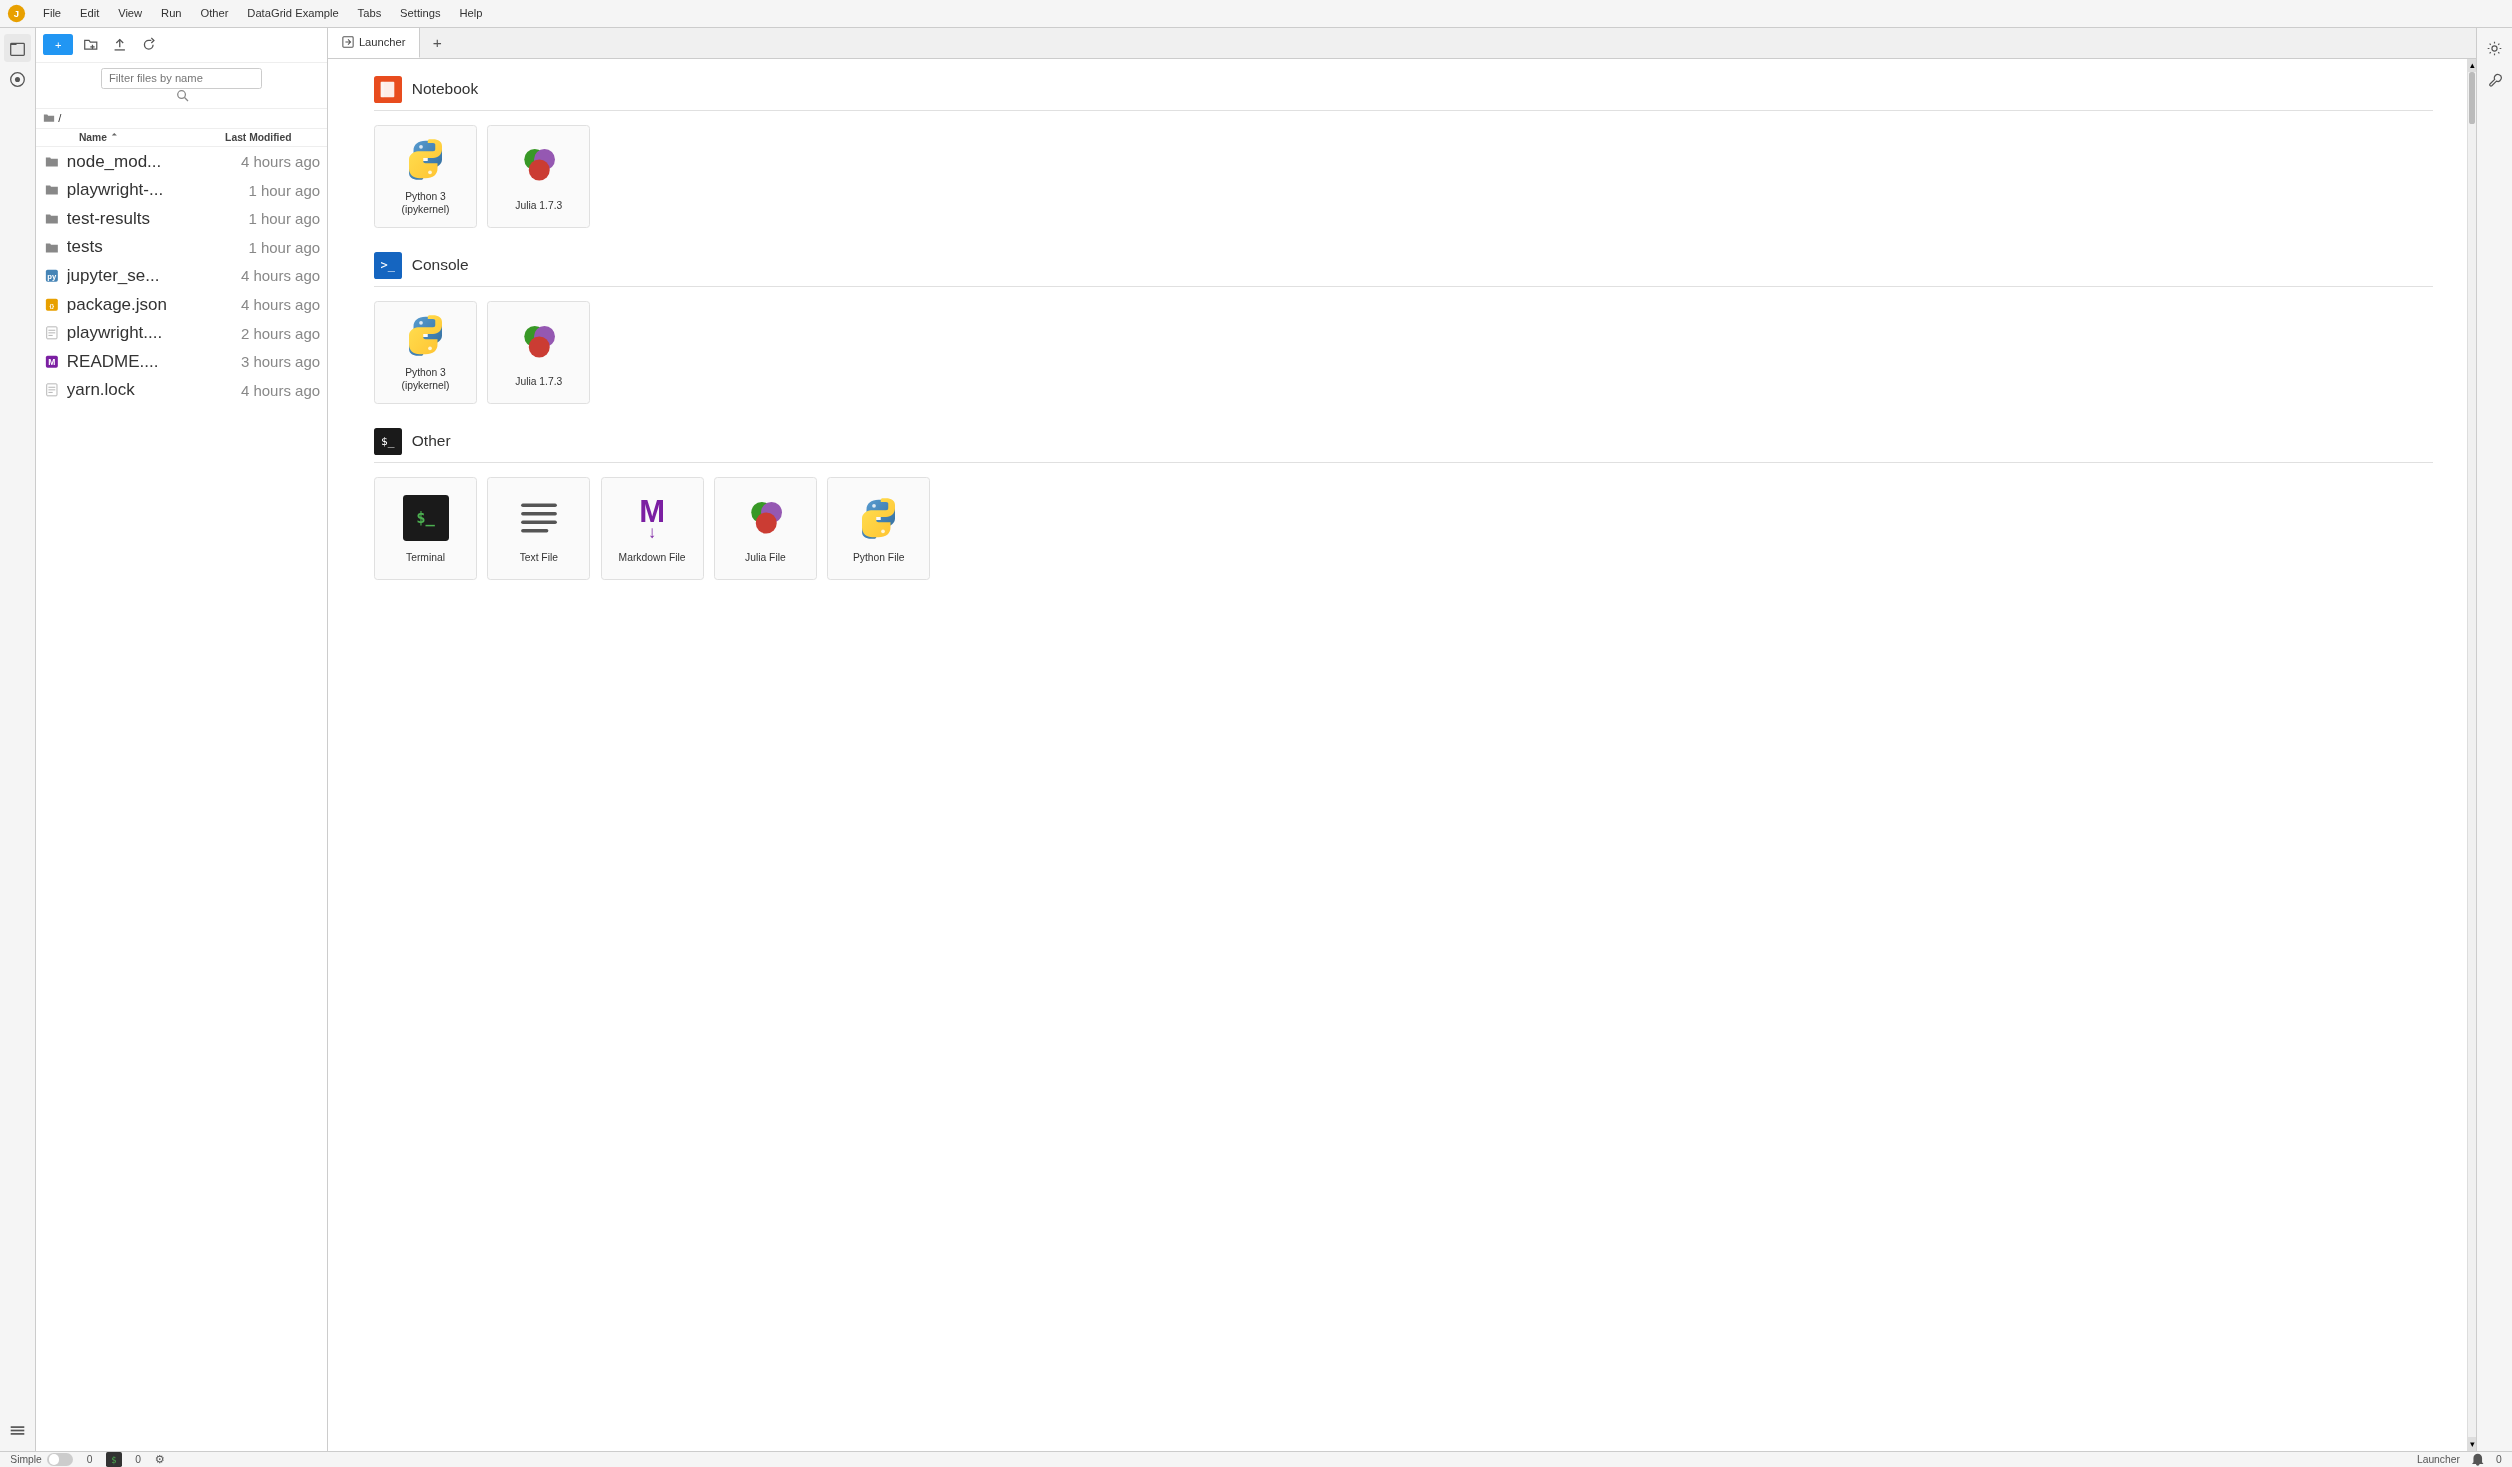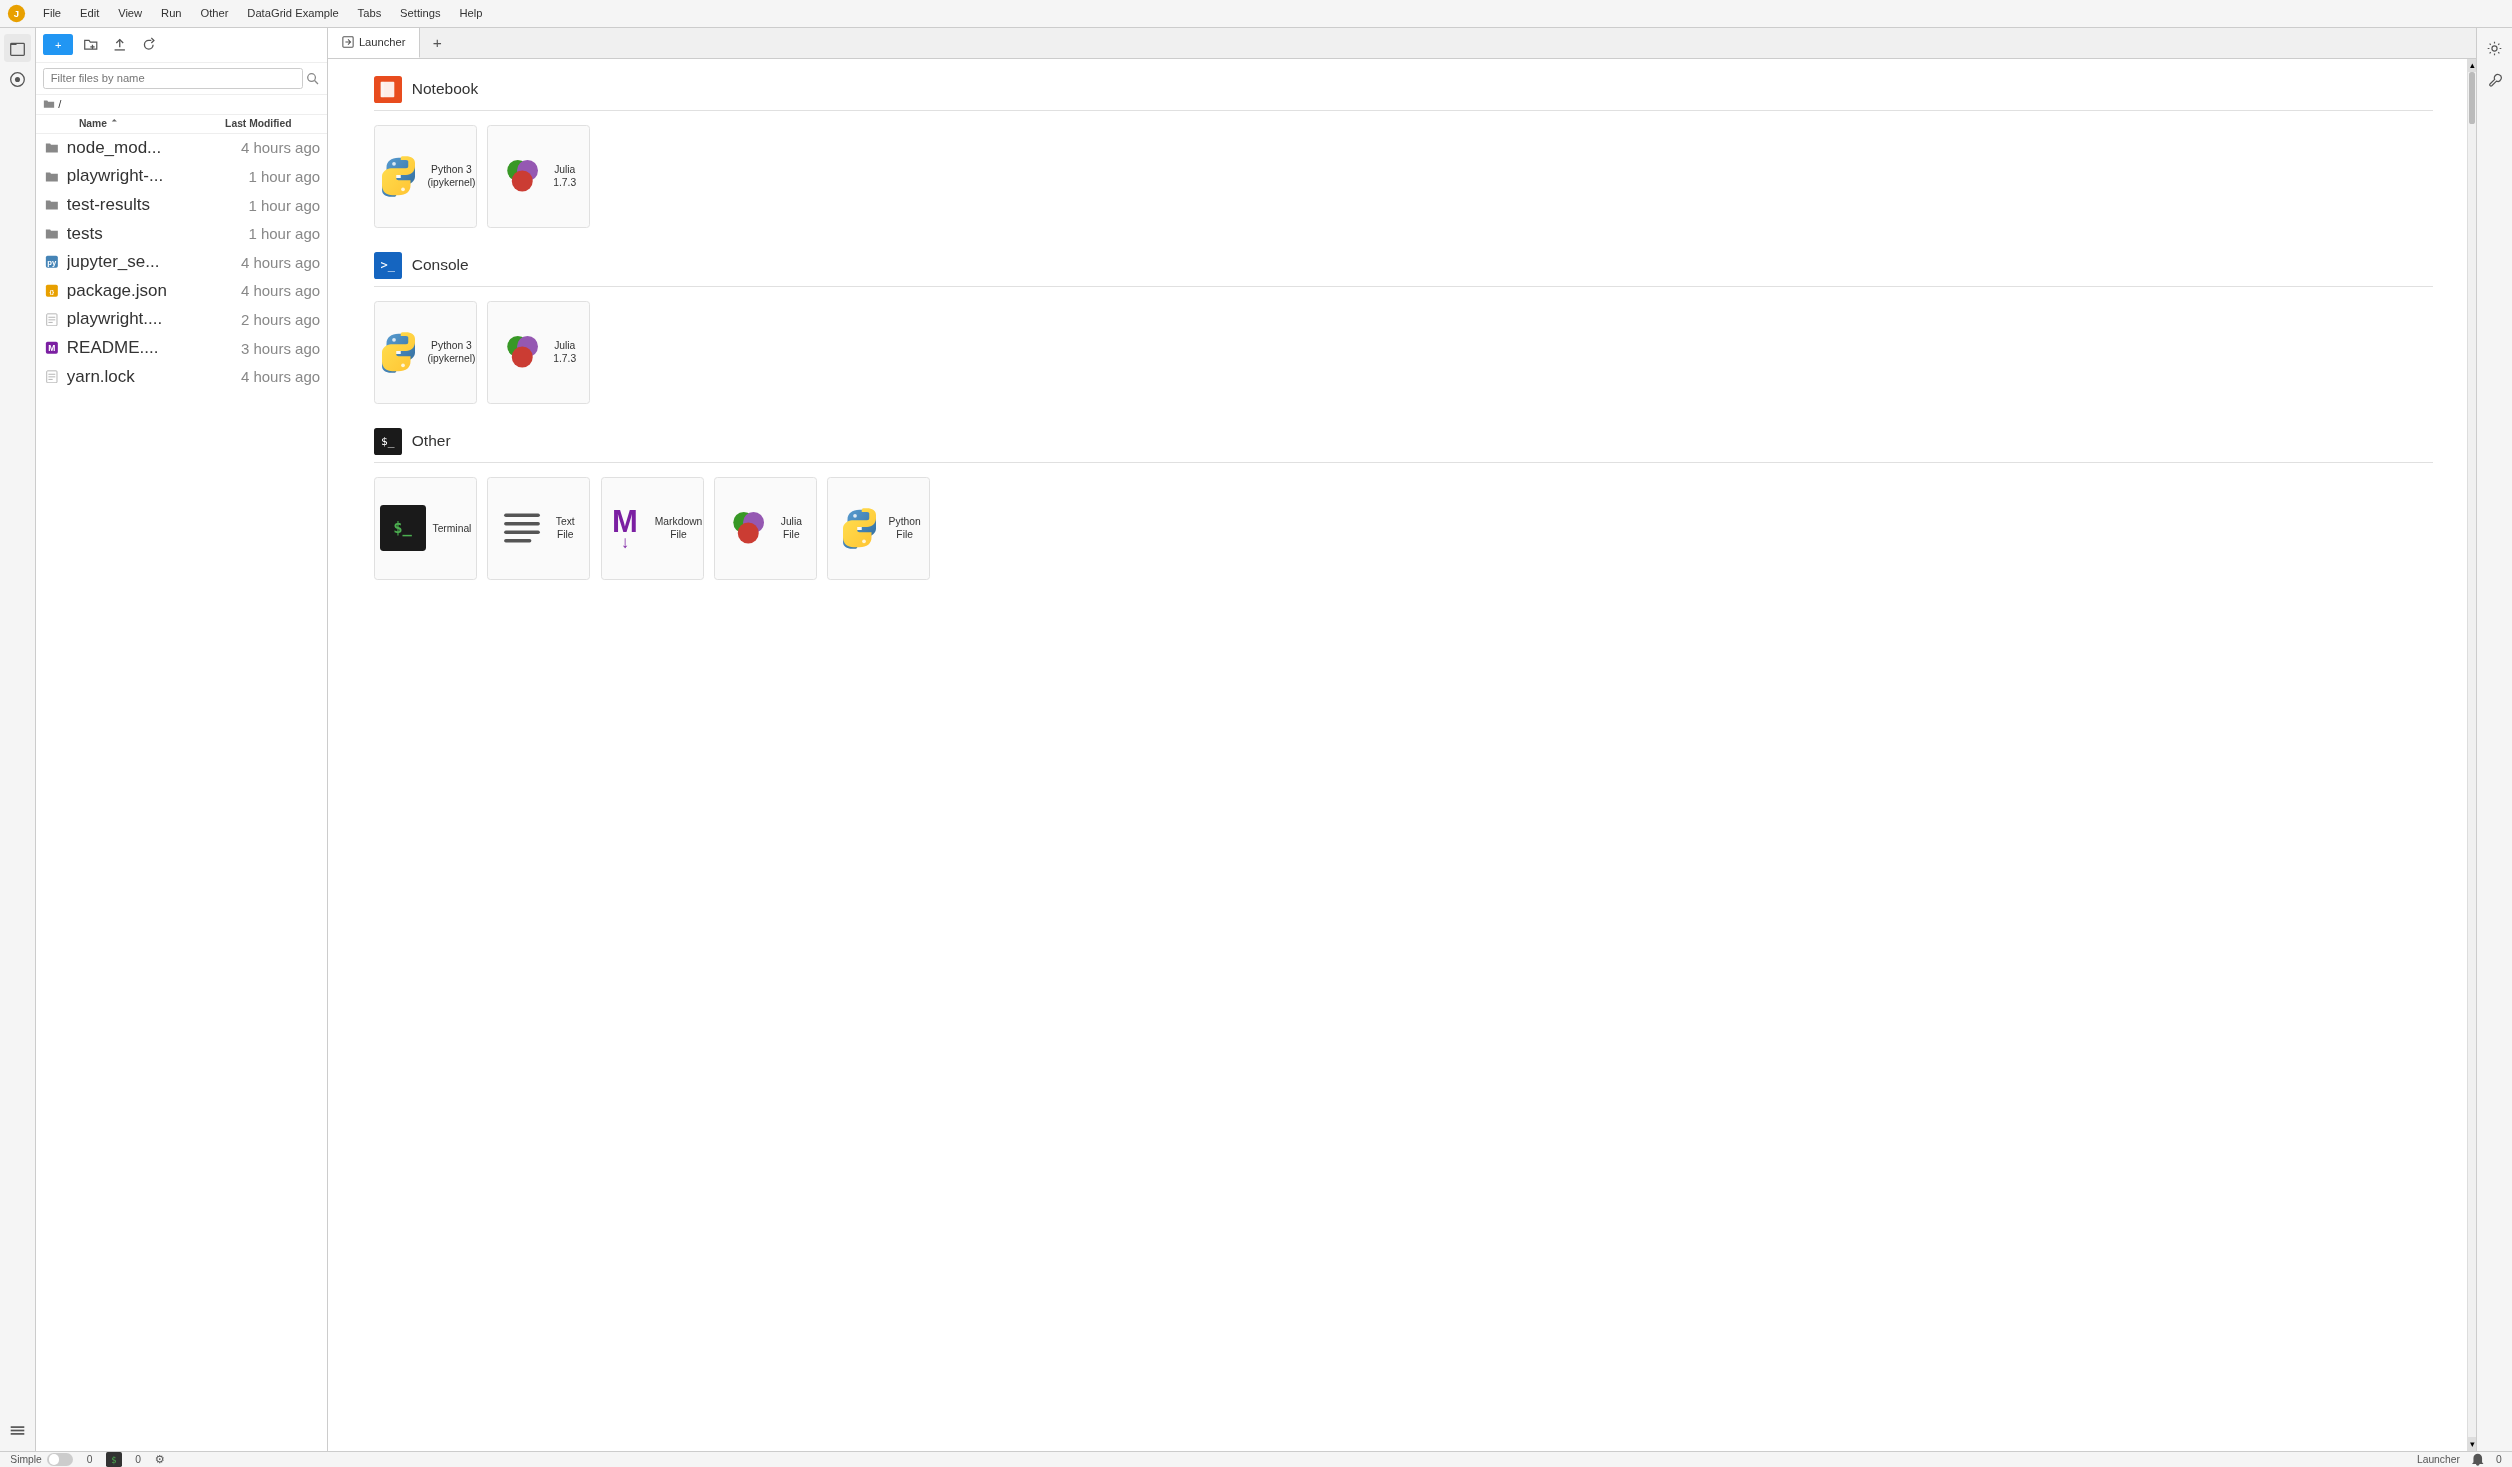--- a/index.html
+++ b/index.html
@@ -20,21 +20,21 @@
 
     
     #file-panel { width: 292px; background: #fff; border-right: 0.9px solid #ccc; display: flex; flex-direction: column; overflow: hidden; }
 
     
     #file-toolbar { display: flex; align-items: center; padding: 5.2px 6.9px; gap: 5.2px; border-bottom: 0.9px solid #eee; }
     #new-btn { background: #2196F3; color: white; border: none; border-radius: 2.6px; padding: 4.3px 12px; cursor: pointer; font-size: 11.2px; font-weight: 500; display: flex; align-items: center; gap: 3.4px; }
     .toolbar-icon-btn { width: 24px; height: 24px; background: transparent; border: none; cursor: pointer; display: flex; align-items: center; justify-content: center; color: #555; font-size: 13.7px; border-radius: 2.6px; }
 
     
-    #search-box { display: flex; align-items: center; padding: 5.2px 6.9px; border-bottom: 0.9px solid #eee; }
+    #search-box { display: flex; align-items: center; padding: 5.2px 6.9px; border-bottom: 0.9px solid #eee; flex-direction: column; }
     #search-input { flex: 1; border: 0.9px solid #ccc; border-radius: 2.6px; padding: 3.4px 6.9px; font-size: 11.2px; outline: none; }
     .search-icon { color: #888; margin-left: 3.4px; cursor: pointer; }
 
     
     #breadcrumb { padding: 3.4px 6.9px; font-size: 11.2px; color: #333; border-bottom: 0.9px solid #eee; display: flex; align-items: center; gap: 3.4px; }
 
     
     #file-list-header { display: flex; padding: 3.4px 6.9px; font-size: 10.3px; font-weight: 600; color: #444; border-bottom: 0.9px solid #eee; }
     #file-list-header .col-name { flex: 1; display: flex; align-items: center; gap: 3.4px; cursor: pointer; margin-left: 36px; }
     #file-list-header .col-modified { width: 95px; text-align: left; cursor: pointer; }
@@ -63,21 +63,21 @@
     .section { margin-bottom: 24px; padding-left: 12px; }
     .section-header { display: flex; align-items: center; gap: 10.3px; margin-bottom: 13.7px; padding-bottom: 6.9px; border-bottom: 0.9px solid #e0e0e0; }
     .section-icon { width: 27.5px; height: 27.5px; display: flex; align-items: center; justify-content: center; border-radius: 2.6px; font-size: 15.5px; }
     .section-icon.notebook { background: #e84c1e; color: white; }
     .section-icon.console { background: #1565c0; color: white; font-family: monospace; font-size: 12px; }
     .section-icon.other { background: #1a1a1a; color: white; font-family: monospace; font-size: 11.2px; }
     .section-title { font-size: 15.5px; font-weight: 400; color: #333; }
 
     
     .cards-row { display: flex; flex-wrap: wrap; gap: 10.3px; }
-    .launcher-card { width: 103px; height: 103px; border: 0.9px solid #e0e0e0; border-radius: 3.4px; display: flex; flex-direction: row; align-items: center; justify-content: center; cursor: pointer; padding: 10.3px; gap: 6.9px; background: #fafafa; transition: background 0.1s; }
+    .launcher-card { width: 103px; height: 103px; border: 0.9px solid #e0e0e0; border-radius: 3.4px; display: flex; flex-direction: column; align-items: center; justify-content: center; cursor: pointer; padding: 10.3px; gap: 6.9px; background: #fafafa; transition: background 0.1s; }
     .card-icon { width: 52px; height: 52px; display: flex; align-items: center; justify-content: center; }
     .card-label { font-size: 10.3px; color: #333; text-align: center; line-height: 1.3; }
 
     
     .python-svg { width: 45px; height: 45px; }
     .julia-svg { width: 45px; height: 45px; }
 
     
     #launcher::-webkit-scrollbar { width: 6.9px; }
     #launcher::-webkit-scrollbar-track { background: #f0f0f0; }

